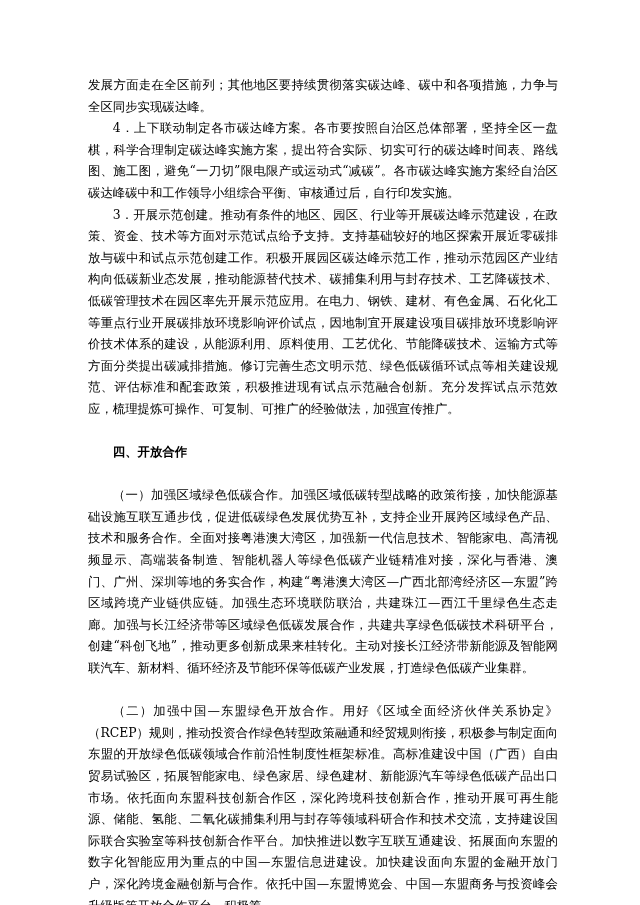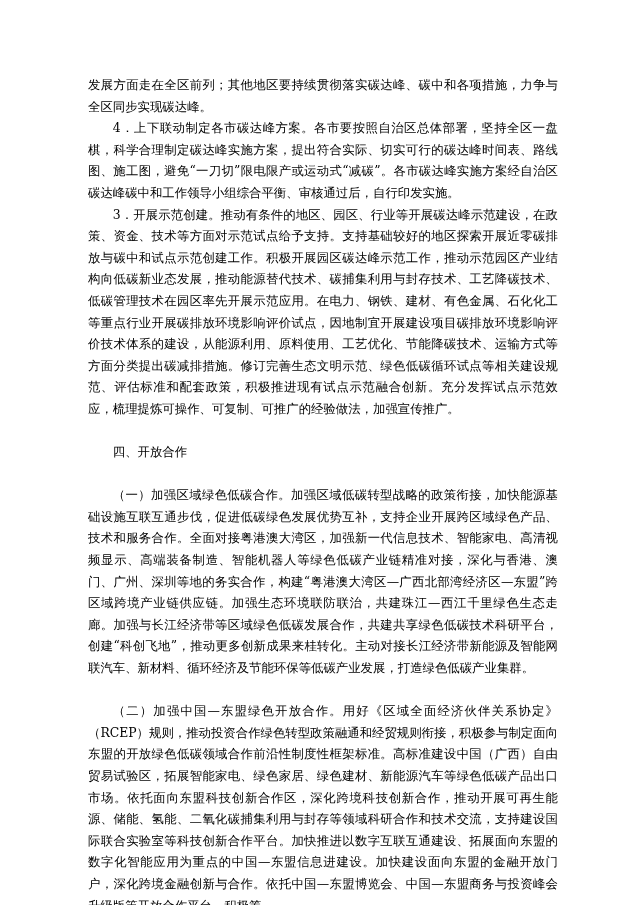--- a/index.html
+++ b/index.html
@@ -31,21 +31,21 @@
     margin: 0;
     padding: 0;
     text-align: justify;
     text-justify: inter-ideograph;
   }
   p.indent {
     text-indent: 2em;
   }
   p.heading {
     text-indent: 2em;
-    font-weight: normal;
+    font-weight: bold;
   }
   .spacer {
     height: 21.6px;
   }
 </style>
 </head>
 <body>
 
 <div class="page">
   <div class="content">

